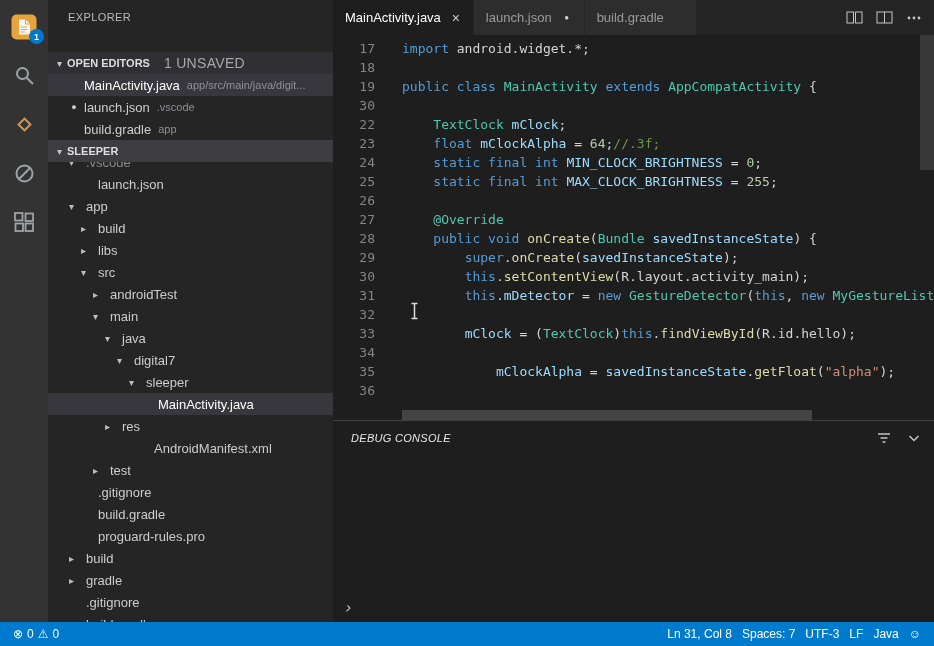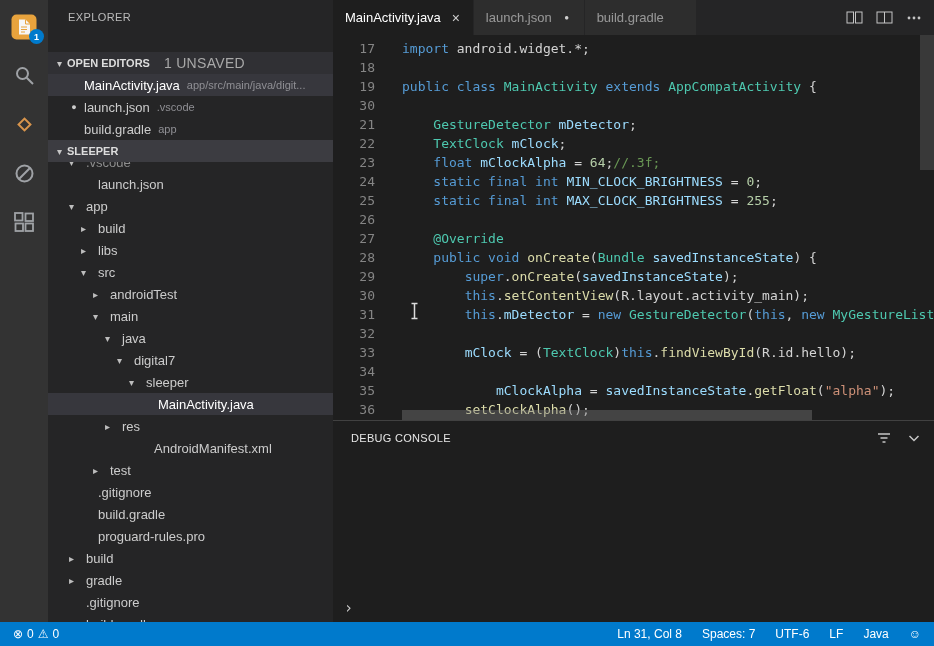--- a/index.html
+++ b/index.html
@@ -62,35 +62,35 @@
   .tk-kw{color:var(--c-kw,#569CD6);text-align:center;} .tk-ct{color:var(--c-ctrl,#C586C0);} .tk-ty{color:var(--c-type,#4EC9B0);}
   .tk-fn{color:var(--c-func,#DCDCAA);} .tk-vr{color:var(--c-var,#9CDCFE);} .tk-nu{color:var(--c-num,#B5CEA8);}
   .tk-st{color:var(--c-str,#CE9178);} .tk-co{color:var(--c-comment,#6A9955);} .tk-pl{color:var(--c-text,#D4D4D4);}
   .hscrollbar{position:absolute;left:69px;bottom:0;width:410px;height:10px;background:rgba(121,121,121,.42);cursor:pointer;}
   .vscrollbar{position:absolute;right:0;top:0;width:14px;height:100%;cursor:pointer;}
   .vthumb{width:14px;height:135px;background:rgba(121,121,121,.3);}
   .ibeam{position:absolute;left:76px;top:267px;pointer-events:none;}
 
   
   .panel{position:absolute;top:420px;left:0;width:601px;height:202px;background:var(--c-editor,#1E1E1E);
-       border-top:1px solid #414141;box-sizing:border-box;}
+       border-top:1px solid #414141;box-sizing:border-box;font-style:italic;}
   .panel-header{height:34px;display:flex;align-items:center;padding:0 12px 0 18px;}
   .panel-title{font-size:11px;color:#E7E7E7;letter-spacing:.3px;cursor:pointer;}
   .panel-actions{margin-left:auto;display:flex;gap:14px;align-items:center;}
   .pa-icon{display:flex;cursor:pointer;}
   .panel-body{position:absolute;top:34px;left:0;right:0;bottom:24px;}
   .panel-prompt{position:absolute;left:11px;bottom:5px;color:#CCCCCC;font-size:15px;
        font-family:"DejaVu Sans Mono",monospace;cursor:text;}
 
   
   .statusbar{position:absolute;left:0;bottom:0;width:934px;height:24px;background:var(--c-statusbar,#007ACC);
        display:flex;align-items:center;color:#FFFFFF;font-size:12px;}
   .sb-left{display:flex;align-items:center;padding-left:8px;}
   .sb-item{display:flex;align-items:center;gap:4px;cursor:pointer;padding:0 5px;white-space:nowrap;}
-  .sb-right{margin-left:auto;display:flex;align-items:center;gap:10px;padding-right:8px;}
+  .sb-right{margin-left:auto;display:flex;align-items:center;gap:0;padding-right:8px;}
   .sb-icon{font-size:12px;line-height:1;}
 </style>
 </head>
 <body>
 
 <div class="app">
 
   <div class="activitybar" id="activitybar">
       <div class="ab-item active">
         <span class="ab-ic">
@@ -298,36 +298,35 @@
         </span>
       </div>
     </div>
 
     <div class="editor">
       <div id="codeLines" class="code">
           <div class="code-line"><span class="gutter">17</span><span class="code-text"><span class="tk-kw">import </span><span class="tk-pl">android.widget.*;</span></span></div>
           <div class="code-line"><span class="gutter">18</span><span class="code-text"></span></div>
           <div class="code-line"><span class="gutter">19</span><span class="code-text"><span class="tk-kw">public class </span><span class="tk-ty">MainActivity</span><span class="tk-pl"> </span><span class="tk-kw">extends</span><span class="tk-pl"> </span><span class="tk-ty">AppCompatActivity</span><span class="tk-pl"> {</span></span></div>
           <div class="code-line"><span class="gutter">30</span><span class="code-text"></span></div>
-          <div class="code-line"><span class="gutter">21</span><span class="code-text"><span class="tk-pl">    </span><span class="tk-ty">GestureDetector</span><span class="tk-pl"> </span><span class="tk-vr">mDetector</span><span class="tk-pl">;</span></span></div>
           <div class="code-line"><span class="gutter">22</span><span class="code-text"><span class="tk-pl">    </span><span class="tk-ty">TextClock</span><span class="tk-pl"> </span><span class="tk-vr">mClock</span><span class="tk-pl">;</span></span></div>
           <div class="code-line"><span class="gutter">23</span><span class="code-text"><span class="tk-pl">    </span><span class="tk-kw">float</span><span class="tk-pl"> </span><span class="tk-vr">mClockAlpha</span><span class="tk-pl"> = </span><span class="tk-nu">64</span><span class="tk-pl">;</span><span class="tk-co">//.3f;</span></span></div>
           <div class="code-line"><span class="gutter">24</span><span class="code-text"><span class="tk-pl">    </span><span class="tk-kw">static final int</span><span class="tk-pl"> </span><span class="tk-vr">MIN_CLOCK_BRIGHTNESS</span><span class="tk-pl"> = </span><span class="tk-nu">0</span><span class="tk-pl">;</span></span></div>
           <div class="code-line"><span class="gutter">25</span><span class="code-text"><span class="tk-pl">    </span><span class="tk-kw">static final int</span><span class="tk-pl"> </span><span class="tk-vr">MAX_CLOCK_BRIGHTNESS</span><span class="tk-pl"> = </span><span class="tk-nu">255</span><span class="tk-pl">;</span></span></div>
           <div class="code-line"><span class="gutter">26</span><span class="code-text"></span></div>
           <div class="code-line"><span class="gutter">27</span><span class="code-text"><span class="tk-pl">    </span><span class="tk-ty">@Override</span></span></div>
           <div class="code-line"><span class="gutter">28</span><span class="code-text"><span class="tk-pl">    </span><span class="tk-kw">public void </span><span class="tk-fn">onCreate</span><span class="tk-pl">(</span><span class="tk-ty">Bundle</span><span class="tk-pl"> </span><span class="tk-vr">savedInstanceState</span><span class="tk-pl">) {</span></span></div>
           <div class="code-line"><span class="gutter">29</span><span class="code-text"><span class="tk-pl">        </span><span class="tk-kw">super</span><span class="tk-pl">.</span><span class="tk-fn">onCreate</span><span class="tk-pl">(</span><span class="tk-vr">savedInstanceState</span><span class="tk-pl">);</span></span></div>
           <div class="code-line"><span class="gutter">30</span><span class="code-text"><span class="tk-pl">        </span><span class="tk-kw">this</span><span class="tk-pl">.</span><span class="tk-fn">setContentView</span><span class="tk-pl">(R.layout.activity_main);</span></span></div>
           <div class="code-line"><span class="gutter">31</span><span class="code-text"><span class="tk-pl">        </span><span class="tk-kw">this</span><span class="tk-pl">.</span><span class="tk-vr">mDetector</span><span class="tk-pl"> = </span><span class="tk-kw">new</span><span class="tk-pl"> </span><span class="tk-ty">GestureDetector</span><span class="tk-pl">(</span><span class="tk-kw">this</span><span class="tk-pl">, </span><span class="tk-kw">new</span><span class="tk-pl"> </span><span class="tk-ty">MyGestureListener</span></span></div>
           <div class="code-line"><span class="gutter">32</span><span class="code-text"></span></div>
           <div class="code-line"><span class="gutter">33</span><span class="code-text"><span class="tk-pl">        </span><span class="tk-vr">mClock</span><span class="tk-pl"> = (</span><span class="tk-ty">TextClock</span><span class="tk-pl">)</span><span class="tk-kw">this</span><span class="tk-pl">.</span><span class="tk-fn">findViewById</span><span class="tk-pl">(R.id.hello);</span></span></div>
           <div class="code-line"><span class="gutter">34</span></div>
           <div class="code-line"><span class="gutter">35</span><span class="code-text"><span class="tk-pl">            </span><span class="tk-vr">mClockAlpha</span><span class="tk-pl"> = </span><span class="tk-vr">savedInstanceState</span><span class="tk-pl">.</span><span class="tk-fn">getFloat</span><span class="tk-pl">(</span><span class="tk-st">"alpha"</span><span class="tk-pl">);</span></span></div>
-          <div class="code-line"><span class="gutter">36</span><span class="code-text"><span class="tk-pl">        </span><span class="tk-fn">setClockAlpha</span><span class="tk-pl">();</span></span></div>
+          <div class="code-line"><span class="gutter">36</span></div>
         </div>
       <div class="hscrollbar"></div>
       <div class="vscrollbar">
           <div class="vthumb"></div>
         </div>
       <div class="ibeam">
         <svg width="11" height="18" viewBox="0 0 11 18" fill="none">
             <path d="M2.5 1.5h6M5.5 1.5v15M2.5 16.5h6" stroke="#DCDCDC" stroke-width="1.5"></path>
           </svg>
       </div>
@@ -359,20 +358,20 @@
       <span class="sb-item">
         <span class="sb-icon" id="errIcon">⊗</span>
         <span>0</span>
         <span class="sb-icon" id="warnIcon">⚠</span>
         <span>0</span>
       </span>
     </div>
     <div class="sb-right" id="sbRight">
         <span class="sb-item">Ln 31, Col 8</span>
         <span class="sb-item">Spaces: 7</span>
-        <span class="sb-item">UTF-6</span>
+        <span class="sb-item">UTF-3</span>
         <span class="sb-item">LF</span>
         <span class="sb-item">Java</span>
         <span class="sb-item">☺</span>
       </div>
   </div>
 
 </div>
 
 </body></html>

